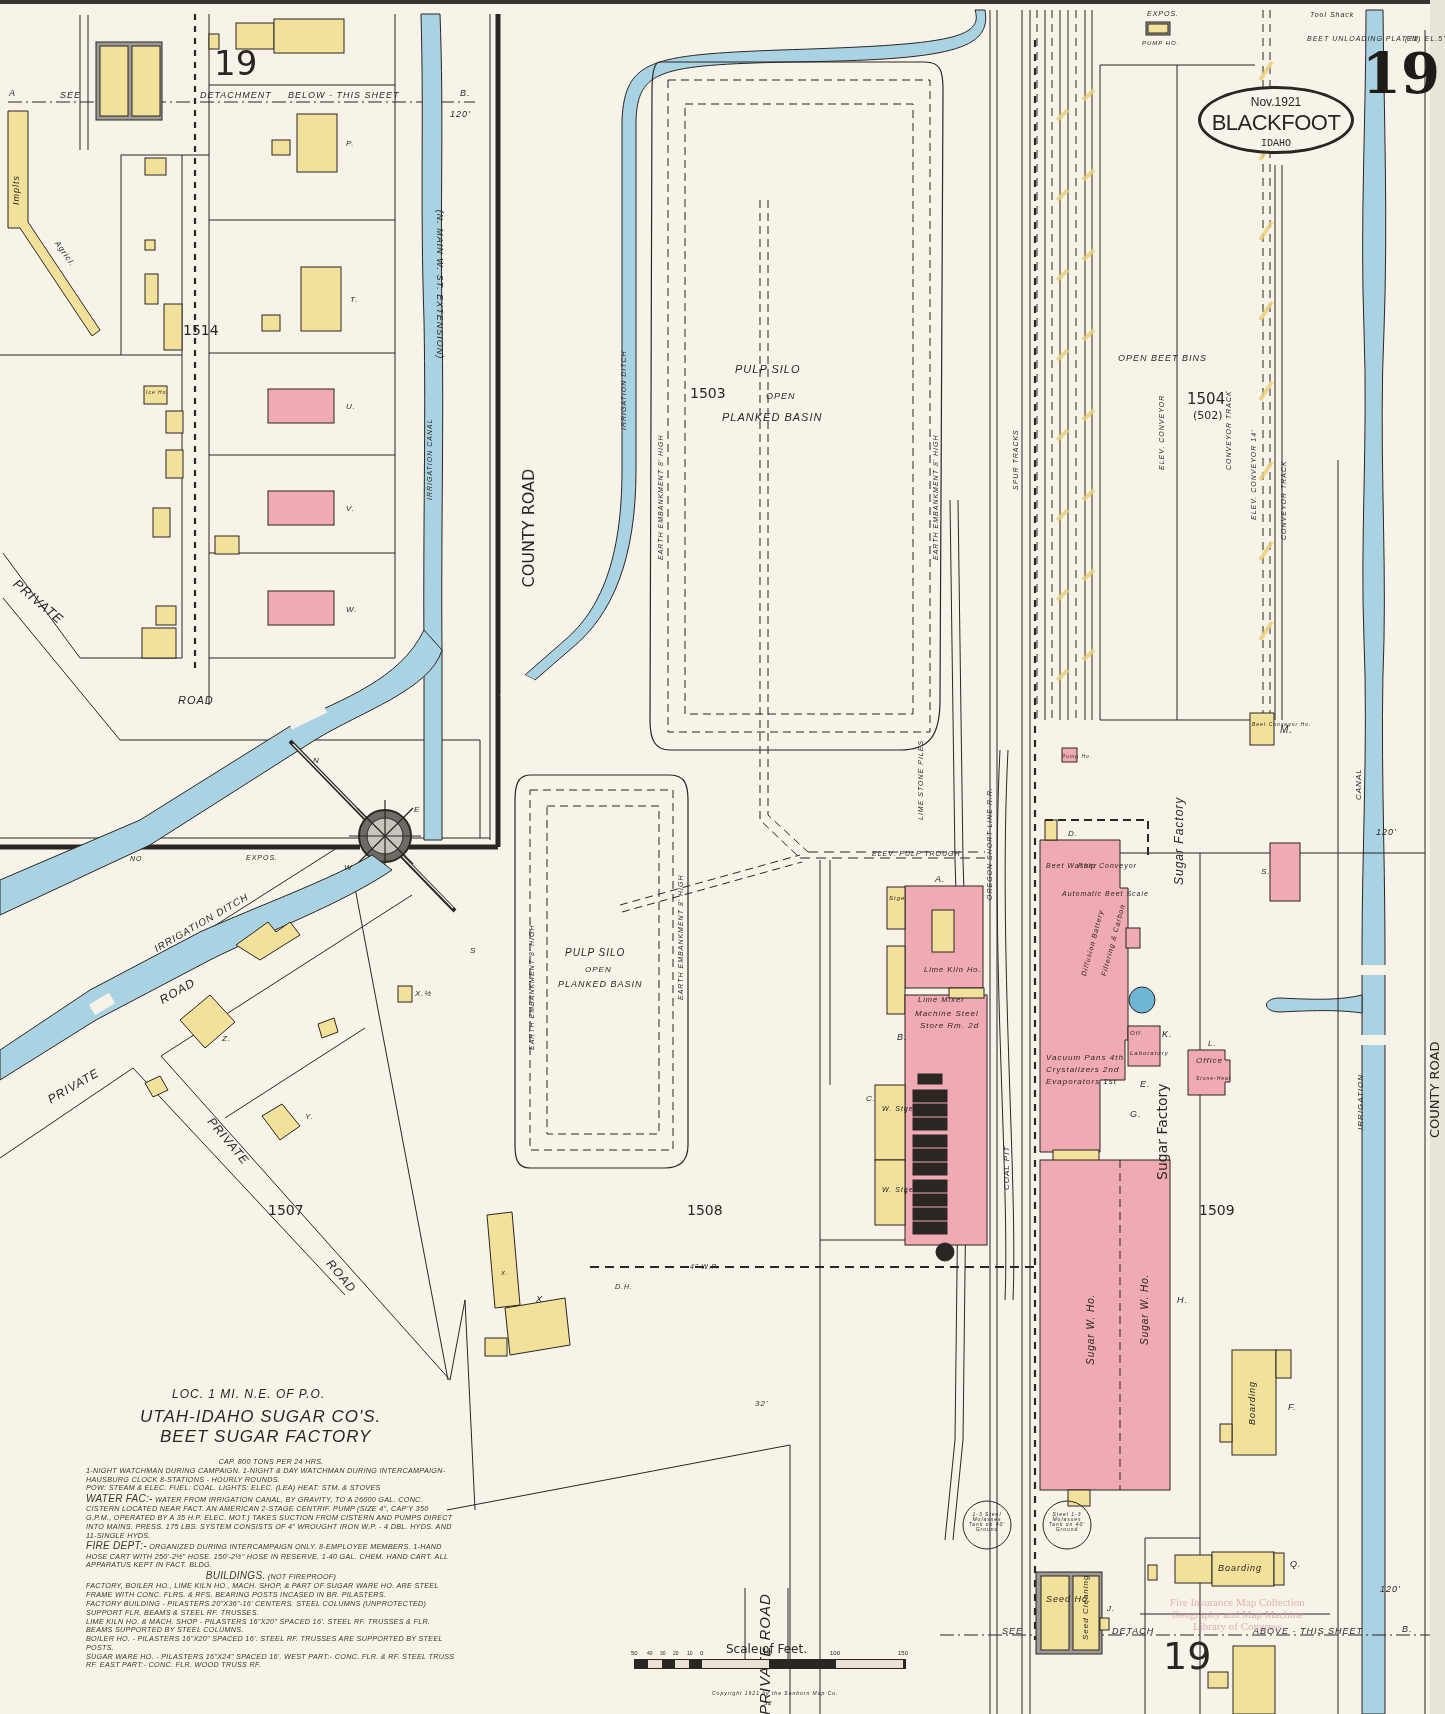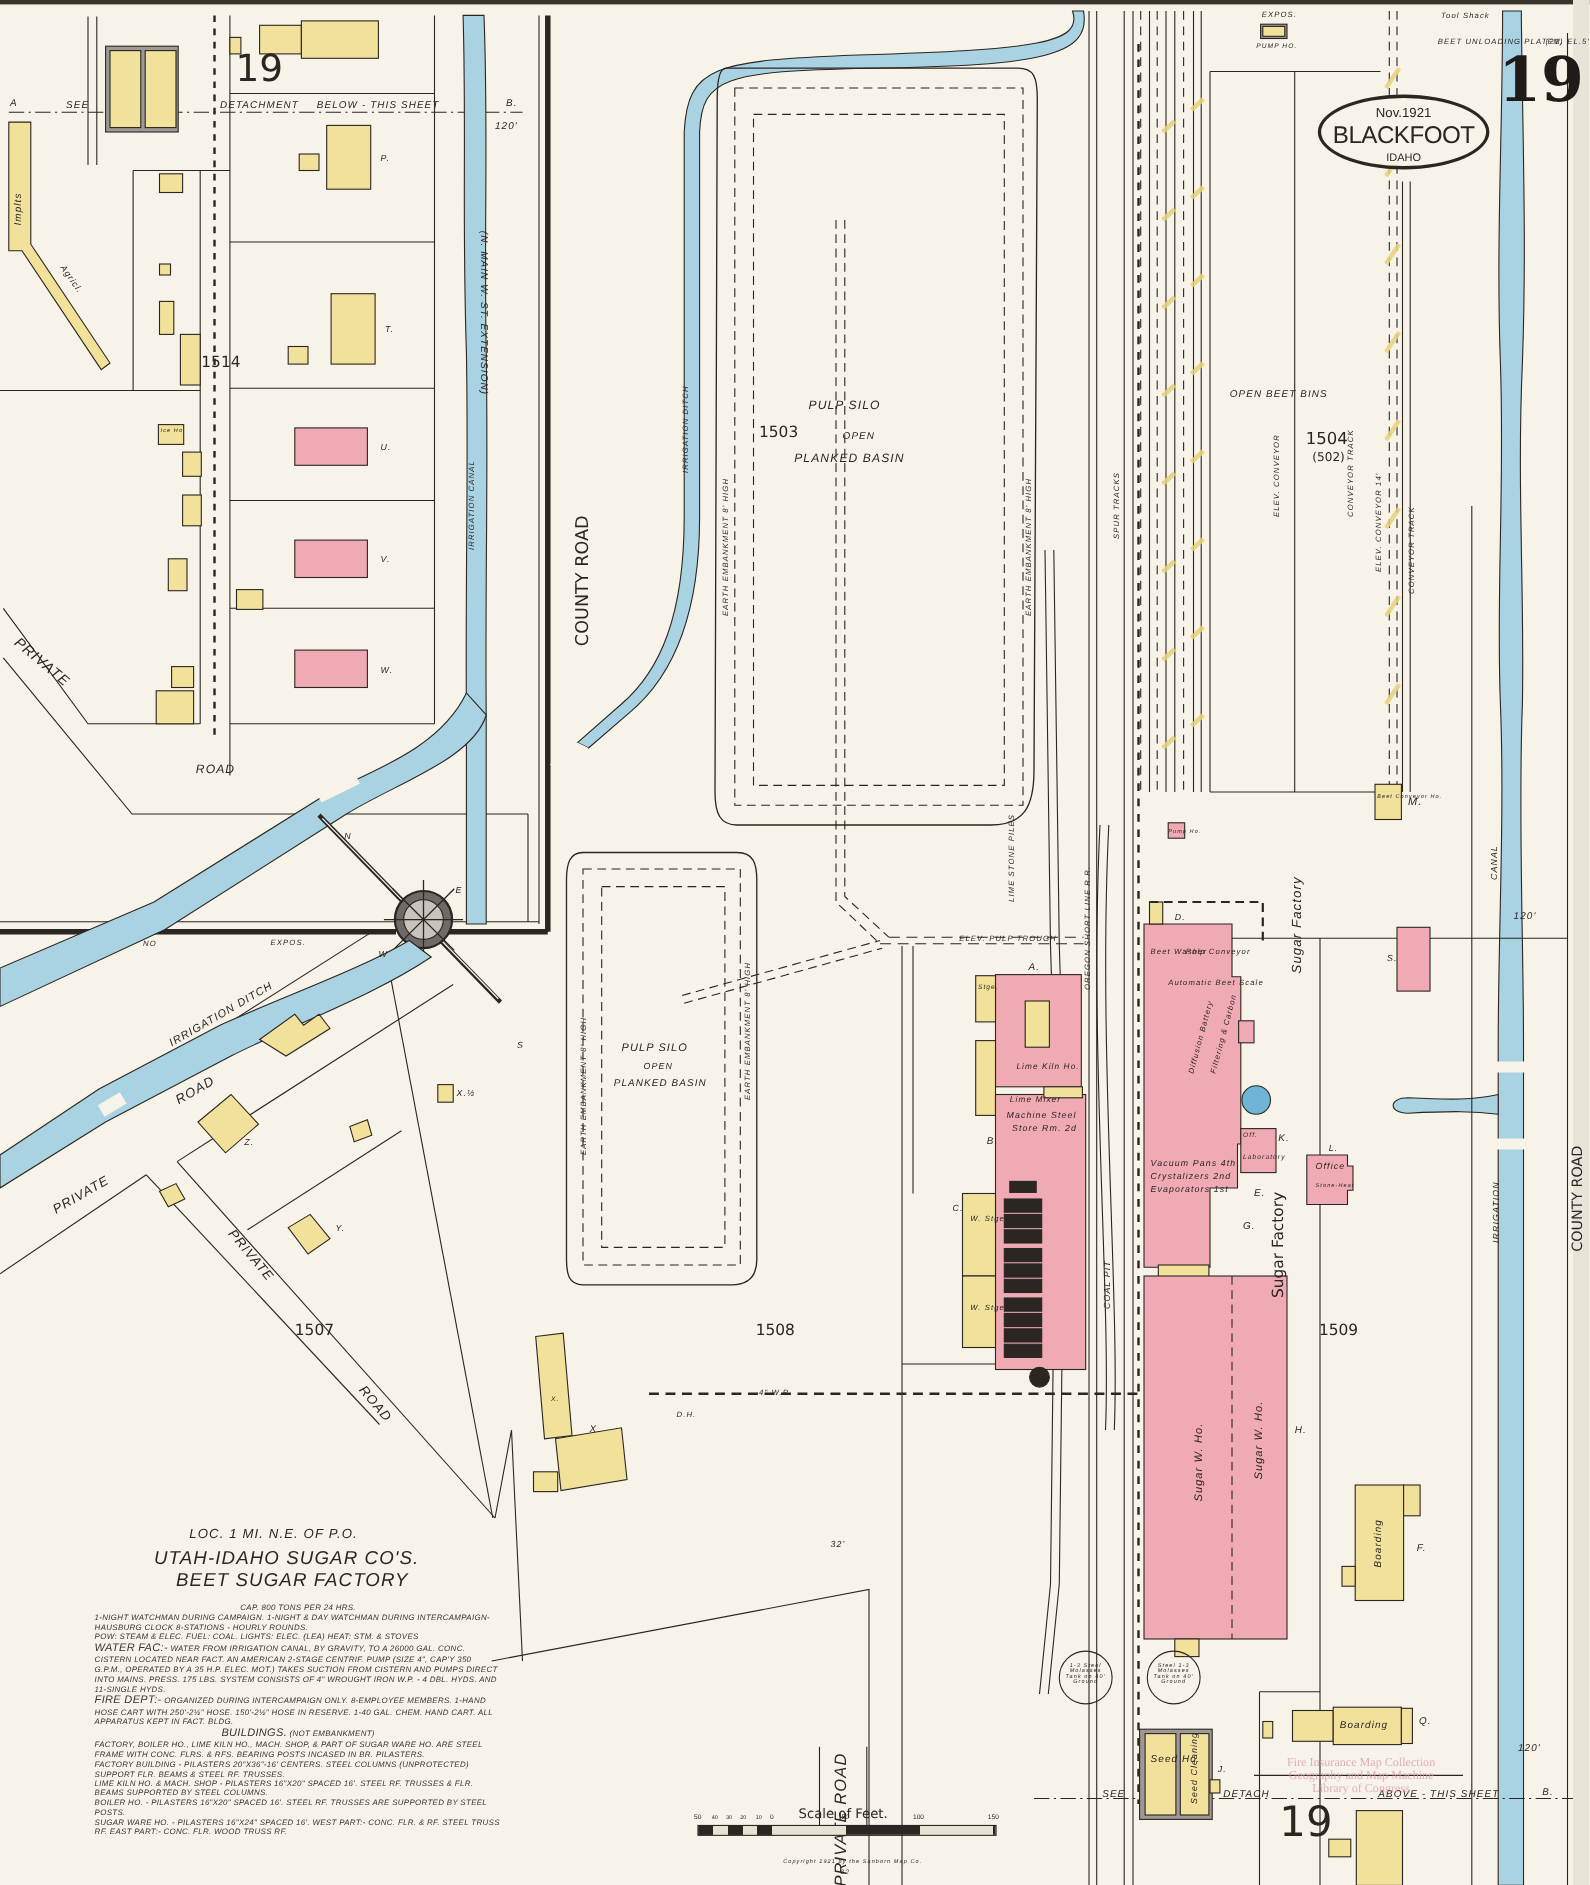--- a/index.html
+++ b/index.html
@@ -8,21 +8,21 @@
   .lbl{position:absolute;white-space:nowrap;line-height:1;}
   .ital{font-style:italic;font-family:"Liberation Sans",sans-serif;letter-spacing:1px;}
   .big{font-family:"DejaVu Sans",sans-serif;}
   .notes{position:absolute;left:86px;top:1458px;width:370px;font-size:7.2px;font-style:italic;letter-spacing:.3px;line-height:1.22;color:#3a332d;}
   .notes p{margin:0;}
   .notes .hd{font-size:10px;}
   .notes .ctr{text-align:center;}
   .cartouche{position:absolute;left:1198px;top:86px;width:150px;height:62px;border:3.5px solid #2b2622;border-radius:50%;text-align:center;background:#f7f3e8;}
   .cartouche .yr{font-size:12px;margin-top:6px;}
   .cartouche .city{font-size:22px;letter-spacing:-.5px;margin-top:1px;}
-  .cartouche .st{font-size:10px;margin-top:2px;}
+  .cartouche .st{font-size:10px;margin-top:2px;font-family:Liberation Mono, monospace;}
   .sheetno{position:absolute;font-family:"DejaVu Serif",serif;font-weight:bold;font-size:56px;color:#1f1b18;}
   .watermark{position:absolute;left:1170px;top:1596px;font-family:"Liberation Serif",serif;font-size:11px;color:#d89aa6;opacity:.75;line-height:1.1;text-align:center;}
   .scalebar{position:absolute;left:634px;top:1659px;width:270px;height:8px;border:1px solid #2b2622;background:repeating-linear-gradient(90deg,#2b2622 0 67px,#e8e2d4 67px 134px);}
   .scalebar .fine{position:absolute;left:0;top:0;width:67px;height:8px;background:repeating-linear-gradient(90deg,#2b2622 0 13.4px,#e8e2d4 13.4px 26.8px);}
 </style>
 </head>
 <body>
 
 <div id="map">
 <svg width="1445" height="1714" viewBox="0 0 1445 1714" xmlns="http://www.w3.org/2000/svg" style="position:absolute;left:0;top:0;" font-family="Liberation Sans, sans-serif">
@@ -469,21 +469,21 @@
 <div class="lbl ital" style="left:172px;top:1388px;font-size:12px;">LOC. 1 MI. N.E. OF P.O.</div>
 <div class="lbl ital" style="left:140px;top:1408px;font-size:17px;">UTAH-IDAHO SUGAR CO'S.</div>
 <div class="lbl ital" style="left:160px;top:1428px;font-size:17px;">BEET SUGAR FACTORY</div>
 
 <div class="notes">
   <p class="ctr">CAP. 800 TONS PER 24 HRS.</p>
   <p>1-NIGHT WATCHMAN DURING CAMPAIGN. 1-NIGHT &amp; DAY WATCHMAN DURING INTERCAMPAIGN-HAUSBURG CLOCK 8-STATIONS - HOURLY ROUNDS.</p>
   <p>POW: STEAM &amp; ELEC. FUEL: COAL. LIGHTS: ELEC. (LEA) HEAT: STM. &amp; STOVES</p>
   <p><span class="hd">WATER FAC:-</span> <span>WATER FROM IRRIGATION CANAL, BY GRAVITY, TO A 26000 GAL. CONC. CISTERN LOCATED NEAR FACT. AN AMERICAN 2-STAGE CENTRIF. PUMP (SIZE 4", CAP'Y 350 G.P.M., OPERATED BY A 35 H.P. ELEC. MOT.) TAKES SUCTION FROM CISTERN AND PUMPS DIRECT INTO MAINS. PRESS. 175 LBS. SYSTEM CONSISTS OF 4" WROUGHT IRON W.P. - 4 DBL. HYDS. AND 11-SINGLE HYDS.</span></p>
   <p><span class="hd">FIRE DEPT:-</span> <span>ORGANIZED DURING INTERCAMPAIGN ONLY. 8-EMPLOYEE MEMBERS. 1-HAND HOSE CART WITH 250'-2½" HOSE. 150'-2½" HOSE IN RESERVE. 1-40 GAL. CHEM. HAND CART. ALL APPARATUS KEPT IN FACT. BLDG.</span></p>
-  <p class="ctr"><span class="hd">BUILDINGS.</span> <span>(NOT EMBANKMENT)</span></p>
+  <p class="ctr"><span class="hd">BUILDINGS.</span> <span>(NOT FIREPROOF)</span></p>
   <p>FACTORY, BOILER HO., LIME KILN HO., MACH. SHOP, &amp; PART OF SUGAR WARE HO. ARE STEEL FRAME WITH CONC. FLRS. &amp; RFS. BEARING POSTS INCASED IN BR. PILASTERS.</p>
   <p>FACTORY BUILDING - PILASTERS 20"X36"-16' CENTERS. STEEL COLUMNS (UNPROTECTED) SUPPORT FLR. BEAMS &amp; STEEL RF. TRUSSES.</p>
   <p>LIME KILN HO. &amp; MACH. SHOP - PILASTERS 16"X20" SPACED 16'. STEEL RF. TRUSSES &amp; FLR. BEAMS SUPPORTED BY STEEL COLUMNS.</p>
   <p>BOILER HO. - PILASTERS 16"X20" SPACED 16'. STEEL RF. TRUSSES ARE SUPPORTED BY STEEL POSTS.</p>
   <p>SUGAR WARE HO. - PILASTERS 16"X24" SPACED 16'. WEST PART:- CONC. FLR. &amp; RF. STEEL TRUSS RF. EAST PART:- CONC. FLR. WOOD TRUSS RF.</p>
 </div>
 
 <div class="lbl big" style="left:726px;top:1643px;font-size:12px;">Scale of Feet.</div>
 <div class="scalebar">
       <div class="fine"></div>

